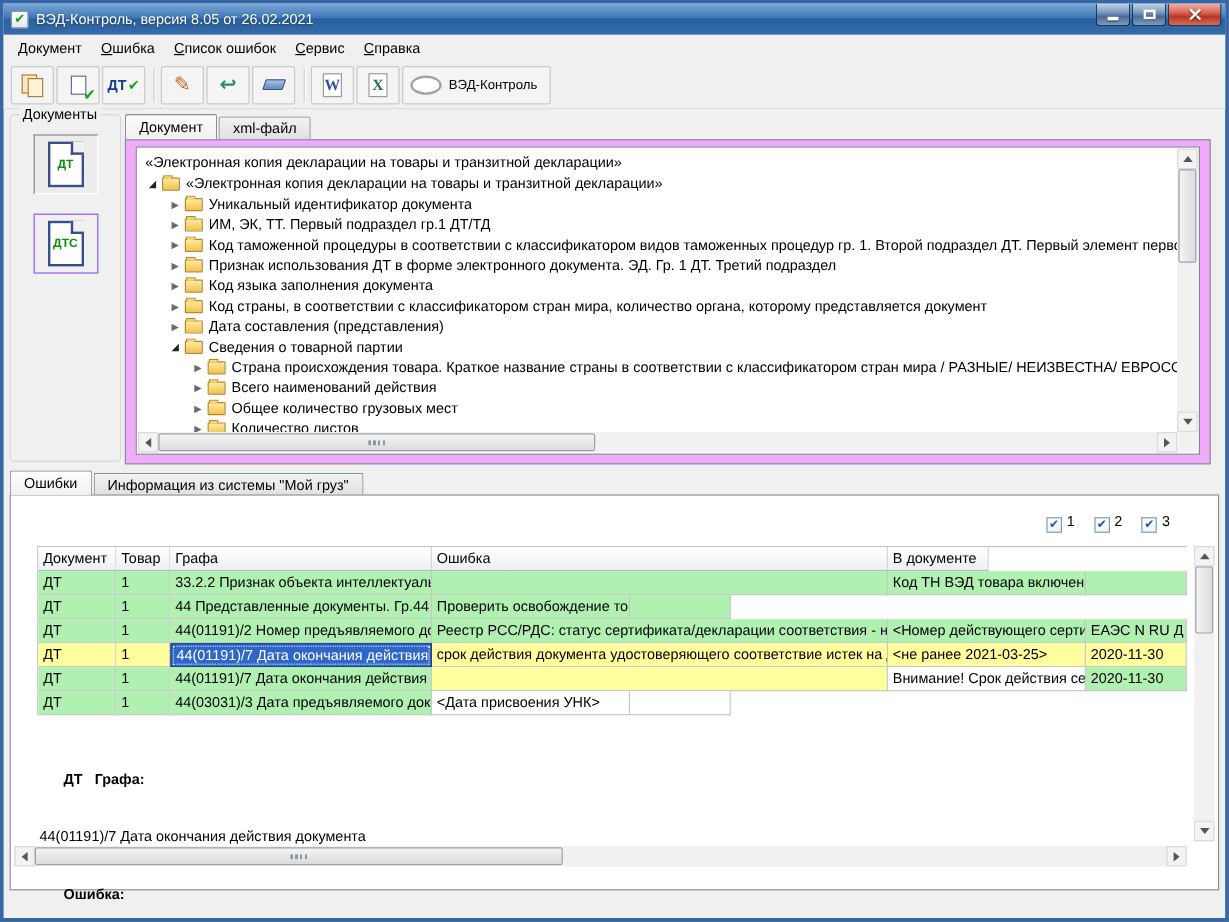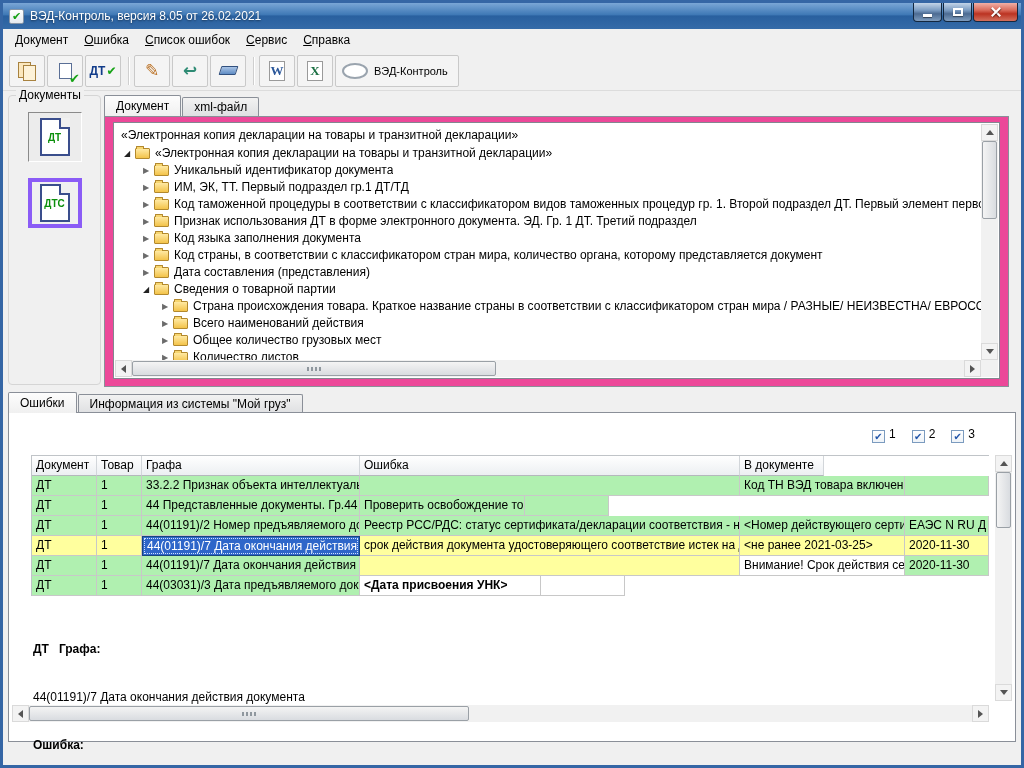--- a/index.html
+++ b/index.html
@@ -58,34 +58,34 @@
   .tb-ved { padding: 0 10px 0 6px; }
   .ico-bubble { width: 26px; height: 16px; border: 2px solid #9aa4ae; border-radius: 50%; background: #fff; margin-right: 6px; }
   .ved-label { font-size: 11px; }
 
   
   .docs-group { position: absolute; left: 5px; top: 92px; width: 93px; height: 290px;
     border: 1px solid #d5d5d5; border-radius: 4px; }
   .group-label { position: absolute; top: -8px; left: 7px; background: #f0f0f0; padding: 0 3px; font-size: 12px; }
   .doc-btn { width: 54px; height: 50px; margin: 16px auto 0 auto; display: flex; align-items: center; justify-content: center; }
   .doc-btn.pressed { border: 1px solid; border-color: #8a8a8a #ffffff #ffffff #8a8a8a; background: #ececec; }
-  .doc-btn.flat { border: 4px solid #8b5cf6; }
+  .doc-btn.flat { border: 1px solid #8b5cf6; }
   .page-icon { width: 30px; height: 38px; background: #fff; border: 2px solid #3a4e8c; position: relative;
     display: flex; align-items: center; justify-content: center; }
   .page-icon::before { content: ""; position: absolute; top: -2px; right: -2px; width: 9px; height: 9px;
     background: #f0f0f0; border-left: 2px solid #3a4e8c; border-bottom: 2px solid #3a4e8c; }
   .page-icon .pg-label { color: #0b8f0b; font-weight: bold; font-size: 10px; letter-spacing: 0; }
 
   
   .doc-tabcontrol { position: absolute; left: 101px; top: 92px; width: 905px; height: 292px; }
   .tabs-row { position: absolute; top: 0; left: 0; right: 0; height: 21px; display: flex; align-items: flex-end; }
   .tab { padding: 3px 11px 3px 11px; border: 1px solid #8a8f98; border-bottom: none; border-radius: 2px 2px 0 0;
     background: linear-gradient(#f2f2f2,#dfe0e2); margin-right: 1px; height: 19px; line-height: 13px; }
   .tab.active { background: linear-gradient(#fdfdfd,#f0f0f0); height: 21px; line-height: 15px; position: relative; z-index: 2; }
-  .tab-pane { position: absolute; top: 21px; left: 0; right: 0; bottom: 0; border: 1px solid #8a8f98; background: #ec4899; }
+  .tab-pane { position: absolute; top: 21px; left: 0; right: 0; bottom: 0; border: 1px solid #8a8f98; background: #f0abfc; }
   .tree-box { position: absolute; left: 8px; top: 5px; right: 8px; bottom: 7px; background: #fff; border: 1px solid #828790; }
   .tree-content { position: absolute; top: 1px; left: 1px; right: 18px; bottom: 18px; overflow: hidden; }
   .tree-header { padding: 4px 6px 3px 6px; white-space: nowrap; overflow: hidden; }
   .tree-row { height: 17px; line-height: 17px; display: flex; align-items: center; white-space: nowrap; overflow: hidden; }
   .tree-arrow { width: 12px; font-size: 8px; color: #6b6b6b; flex: 0 0 auto; text-align: center; }
   .tree-arrow.expanded { color: #222; }
   .folder-icon { width: 15px; height: 11px; background: linear-gradient(#ffe9a2,#f3c34a); border: 1px solid #b3892d;
     border-radius: 1px; margin: 0 5px 0 2px; flex: 0 0 auto; position: relative; }
   .folder-icon::before { content: ""; position: absolute; top: -3px; left: 0; width: 6px; height: 2px;
     background: #f7d670; border: 1px solid #b3892d; border-bottom: none; border-radius: 1px 1px 0 0; }
@@ -125,21 +125,21 @@
   .tr { display: flex; }
   .th { height: 20px; line-height: 19px; padding: 0 4px; background: linear-gradient(#ffffff,#eceff2);
     border-right: 1px solid #d2d6da; border-bottom: 1px solid #b4b8bc; overflow: hidden; white-space: nowrap; flex: 0 0 auto; }
   .td { height: 20px; line-height: 19px; padding: 0 4px; border-right: 1px solid #c8c8c8; border-bottom: 1px solid #c8c8c8;
     overflow: hidden; white-space: nowrap; flex: 0 0 auto; }
   .c-g { background: #b0f0b0; }
   .c-y { background: #ffff9e; }
   .c-w { background: #ffffff; }
   .c-sel { background: #2e66c9; color: #fff; border: 1px solid #17457e; outline: 1px dotted #cfe0ff; outline-offset: -3px; }
   .details { position: absolute; left: 24px; top: 196px; line-height: 16px; white-space: pre; }
-  .det-label { font-weight: bold; }
+  .det-label { font-weight: bold; margin-left: 20px; }
   .err-hscroll { left: 3px; right: 26px; top: 292px; height: 17px; }
   .err-hscroll .lf { left: 0; top: 0; } .err-hscroll .rt { right: 0; top: 0; }
   .err-vscroll { right: 3px; top: 42px; width: 17px; height: 246px; }
   .err-vscroll .up { top: 0; right: 0; } .err-vscroll .down { bottom: 0; right: 0; }
 
   
   .statusbar { position: absolute; left: 0; right: 0; bottom: 0; height: 22px; background: #f0f0f0;
     border-top: 1px solid #e2e2e2; display: flex; align-items: center; padding-left: 8px; }
 </style>
 </head>
@@ -378,21 +378,21 @@
           <div class="td c-g" style="width: 45px;">1</div>
           <div class="td c-g" style="width: 218px;">44(01191)/7 Дата окончания действия документа</div>
           <div class="td c-y" style="width: 380px;"></div>
           <div class="td c-w" style="width: 165px;">Внимание! Срок действия сертификата</div>
           <div class="td c-g" style="width: 84px;">2020-11-30</div>
         </div>
         <div class="tr">
           <div class="td c-g" style="width: 65px;">ДТ</div>
           <div class="td c-g" style="width: 45px;">1</div>
           <div class="td c-g" style="width: 218px;">44(03031)/3 Дата предъявляемого документа</div>
-          <div class="td c-w" style="width: 181px; font-weight: bold;">&lt;Дата присвоения УНК&gt;</div>
+          <div class="td c-w" style="width: 165px;">&lt;Дата присвоения УНК&gt;</div>
           <div class="td c-w" style="width: 84px;"></div>
         </div>
       </div>
 
     <div class="details">
       <div class="det-label">ДТ   Графа:</div>
       <div>44(01191)/7 Дата окончания действия документа</div>
       <div class="det-label">Ошибка:</div>
       
       

